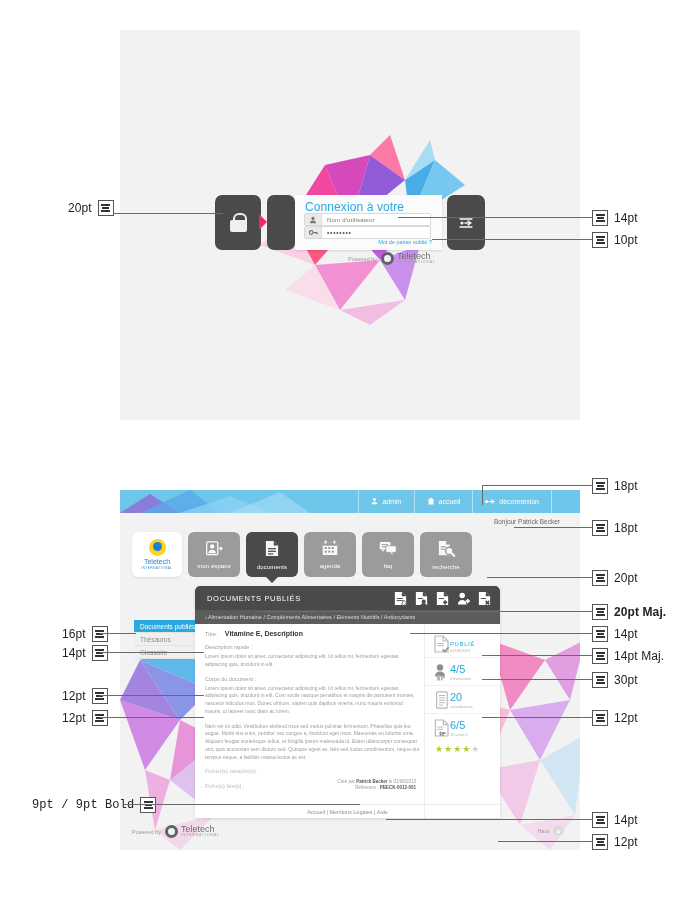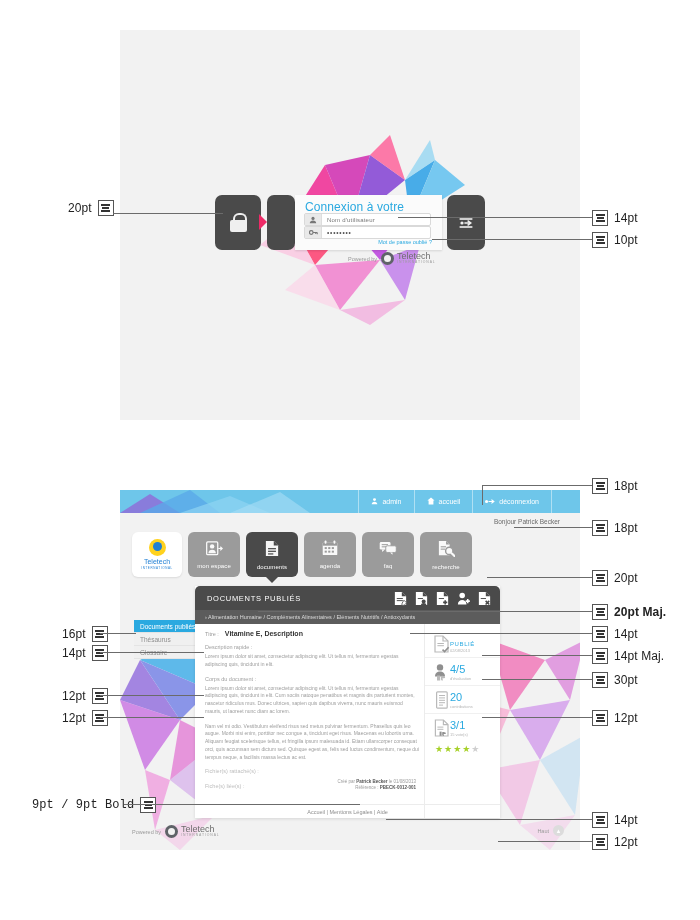--- a/index.html
+++ b/index.html
@@ -505,21 +505,21 @@
             <svg width="16" height="18" viewBox="0 0 16 18">
                 <path d="M1.4 1h8l4.6 4.6V17H1.4z" fill="none" stroke="#b9b9b9" stroke-width="1.2"></path>
                 <path d="M9.4 1v4.6H14" fill="none" stroke="#b9b9b9" stroke-width="1.2"></path>
                 <rect x="3.4" y="7.6" width="6" height="1" fill="#b9b9b9"></rect>
                 <rect x="3.4" y="9.8" width="6" height="1" fill="#b9b9b9"></rect>
                 <path d="M5.6 12.6h2v4.2h-2z" fill="#8f8f8f"></path>
                 <path d="M8.2 13.2c1.2-.5 2.3-.2 3.2.3.8.5.5 1.6-.5 1.6H9.6l.3 1.2c.2.7-.7 1.1-1.1.5l-.6-.9z" fill="#8f8f8f"></path>
               </svg>
           </span>
           <span class="sv">
-            <span class="big">3/1</span>
+            <span class="big">6/5</span>
             <span class="cap">15 vote(s)</span>
           </span>
         </div>
 
         <div class="stars">
           <span class="st-on">★</span>
           <span class="st-on">★</span>
           <span class="st-on">★</span>
           <span class="st-on">★</span>
           <span class="st-off">★</span>

